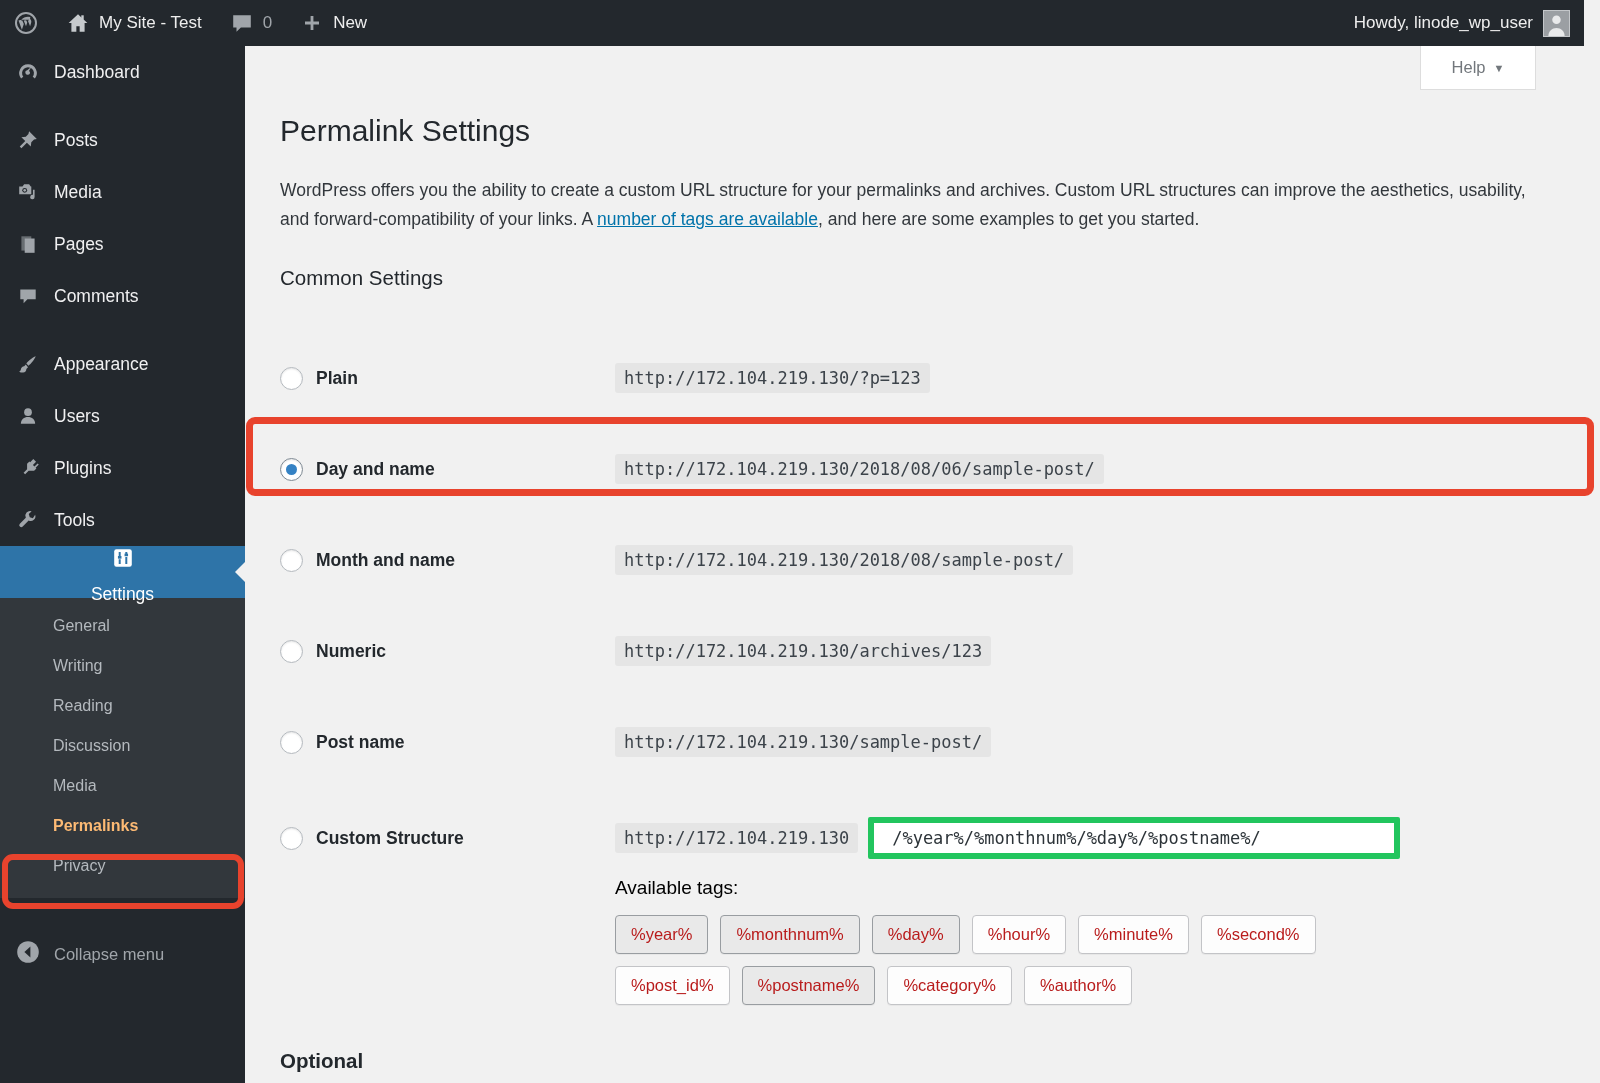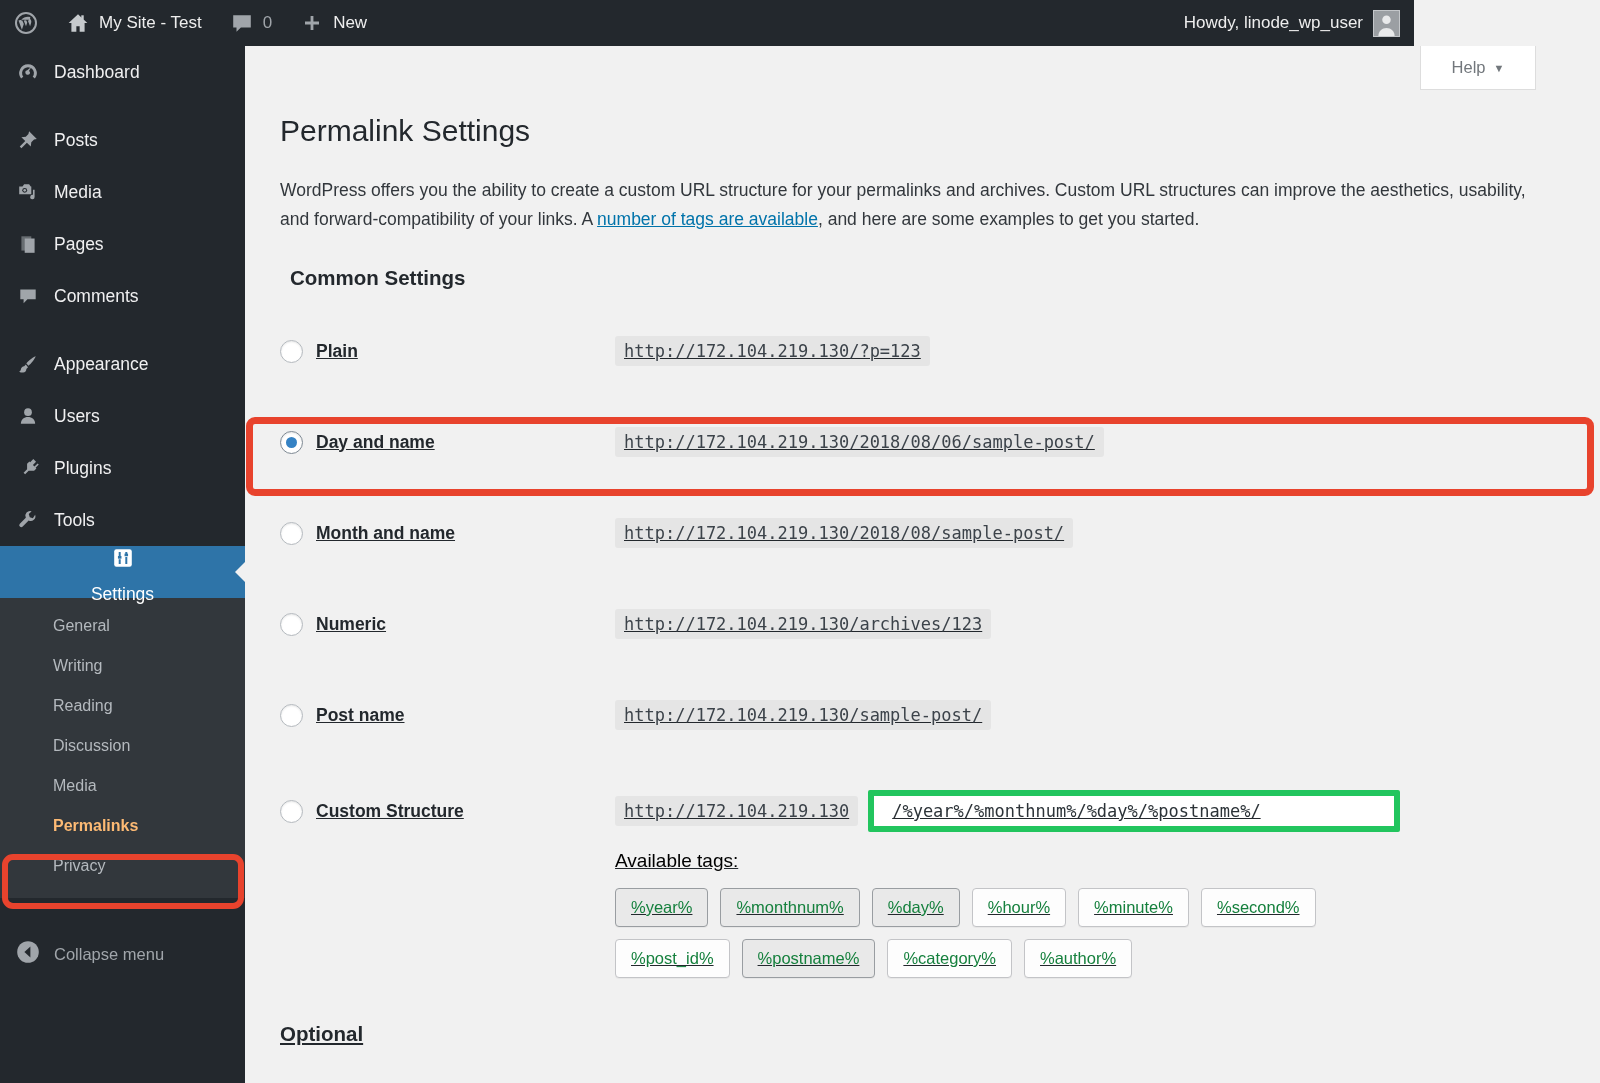--- a/index.html
+++ b/index.html
@@ -1,19 +1,19 @@
 <!DOCTYPE html>
 <html><head>
 <meta charset="utf-8">
 <style>
   * { margin:0; padding:0; box-sizing:border-box; }
   html,body { width:1600px; height:1083px; overflow:hidden; font-family:"Liberation Sans", sans-serif; background:#f1f1f1; }
 
   
-  .adminbar { position:absolute; left:0; top:0; width:1414px; height:46px; background:#23282d; color:#eee; display:flex; align-items:center; justify-content:space-between; z-index:50; }
+  .adminbar { position:absolute; left:0; top:0; width:1584px; height:46px; background:#23282d; color:#eee; display:flex; align-items:center; justify-content:space-between; z-index:50; }
   .ab-left { display:flex; align-items:center; height:100%; }
   .ab-item { display:flex; align-items:center; gap:9px; padding:0 14px; height:100%; font-size:17px; color:#eee; cursor:pointer; }
   .ab-icon { width:24px; height:24px; display:inline-flex; align-items:center; justify-content:center; }
   .ab-count { color:#a0a5aa; font-size:17px; }
   .ab-right { display:flex; align-items:center; gap:10px; padding-right:14px; font-size:17px; }
   .avatar { width:27px; height:27px; background:#9b9fa3; border:1px solid #c4c7ca; display:flex; align-items:end; justify-content:center; overflow:hidden; }
 
   
   .sidebar { position:absolute; left:0; top:46px; width:245px; height:1037px; background:#23282d; z-index:40; }
   .menu-item { display:flex; align-items:center; gap:14px; height:52px; padding:0 16px; color:#f0f0f1; font-size:17.5px; cursor:pointer; position:relative; }
@@ -29,35 +29,35 @@
   .collapse-row { display:flex; align-items:center; gap:14px; padding:16px; margin-top:26px; color:#a0a5aa; font-size:16.5px; cursor:pointer; }
 
   
   .main { position:absolute; left:245px; top:46px; width:1355px; height:1037px; background:#f1f1f1; color:#23282d; }
   .help-tab { position:absolute; top:0; right:64px; width:116px; height:44px; background:#fff; border:1px solid #ddd; border-top:none; display:flex; align-items:center; justify-content:center; gap:8px; color:#72777c; font-size:16.5px; cursor:pointer; }
   .help-caret { font-size:11px; color:#72777c; }
   .content { padding:36px 60px 0 35px; }
   h1.page-title { font-size:30px; font-weight:400; color:#23282d; padding:8px 0 10px;margin-top:24px; }
   .intro { margin-top:18px; max-width:1262px; font-size:17.5px; line-height:29px; color:#32373c; }
   .intro a { color:#0073aa; text-decoration:underline; cursor:pointer; }
-  h2.section-heading { margin-top:32px; font-size:20.5px; font-weight:bold; color:#23282d;margin-left:10px; }
-  .settings-table { margin-top:45px;text-decoration:underline; }
+  h2.section-heading { margin-top:32px; font-size:20.5px; font-weight:normal; color:#23282d; }
+  .settings-table { margin-top:72px; }
   .srow { display:flex; align-items:center; margin-bottom:59px; min-height:32px; }
   .label-cell { width:335px; display:flex; align-items:center; gap:13px; flex:0 0 335px; }
   .radio { width:23px; height:23px; border-radius:50%; background:#fff; border:1px solid #b4b9be; flex:0 0 23px; display:flex; align-items:center; justify-content:center; cursor:pointer; box-shadow:inset 0 1px 2px rgba(0,0,0,.1); }
   .radio.selected { border-color:#7e8993; }
   .radio.selected::after { content:""; width:11px; height:11px; border-radius:50%; background:#3582c4; }
   .rlabel { font-size:17.5px; font-weight:bold; color:#23282d; }
   code.url { font-family:"DejaVu Sans Mono", monospace; font-size:17px; color:#3c434a; background:#e5e5e5; padding:5px 9px; border-radius:3px; white-space:nowrap;text-align:center; }
   .custom-row { margin-bottom:18px; }
   .custom-input { margin-left:10px; width:532px; height:42px; background:#fff; border:6px solid #22c55e; border-radius:2px; font-family:"DejaVu Sans Mono", monospace; font-size:17px; color:#2c3338; padding:0 18px; }
   .tags-block { margin-left:335px; }
   .avail-label { font-size:19px; color:#000000; margin-bottom:16px; }
   .tag-list { display:flex; flex-wrap:wrap; max-width:820px; gap:12px; }
-  .tag-btn { font-size:16.5px; color:#15803d; background:#fdfdfd; border:1px solid #c3c4c7; border-radius:4px; padding:9px 15px; cursor:pointer; box-shadow:0 1px 0 rgba(0,0,0,.04); }
+  .tag-btn { font-size:16.5px; color:#b91c1c; background:#fdfdfd; border:1px solid #c3c4c7; border-radius:4px; padding:9px 15px; cursor:pointer; box-shadow:0 1px 0 rgba(0,0,0,.04); }
   .tag-btn.used { background:#e9e9e9; border-color:#999da1; }
   h2.optional-heading { margin-top:44px; font-size:20.5px; font-weight:bold; color:#23282d; }
 
   
   .annot { position:absolute; border:7px solid #e8432d; border-radius:9px; z-index:60; pointer-events:none; }
   .annot-day { left:246px; top:417px; width:1348px; height:79px; }
   .annot-permalinks { left:2px; top:854px; width:242px; height:55px; border-width:6px; border-radius:11px; }
 </style>
 </head>
 <body>

